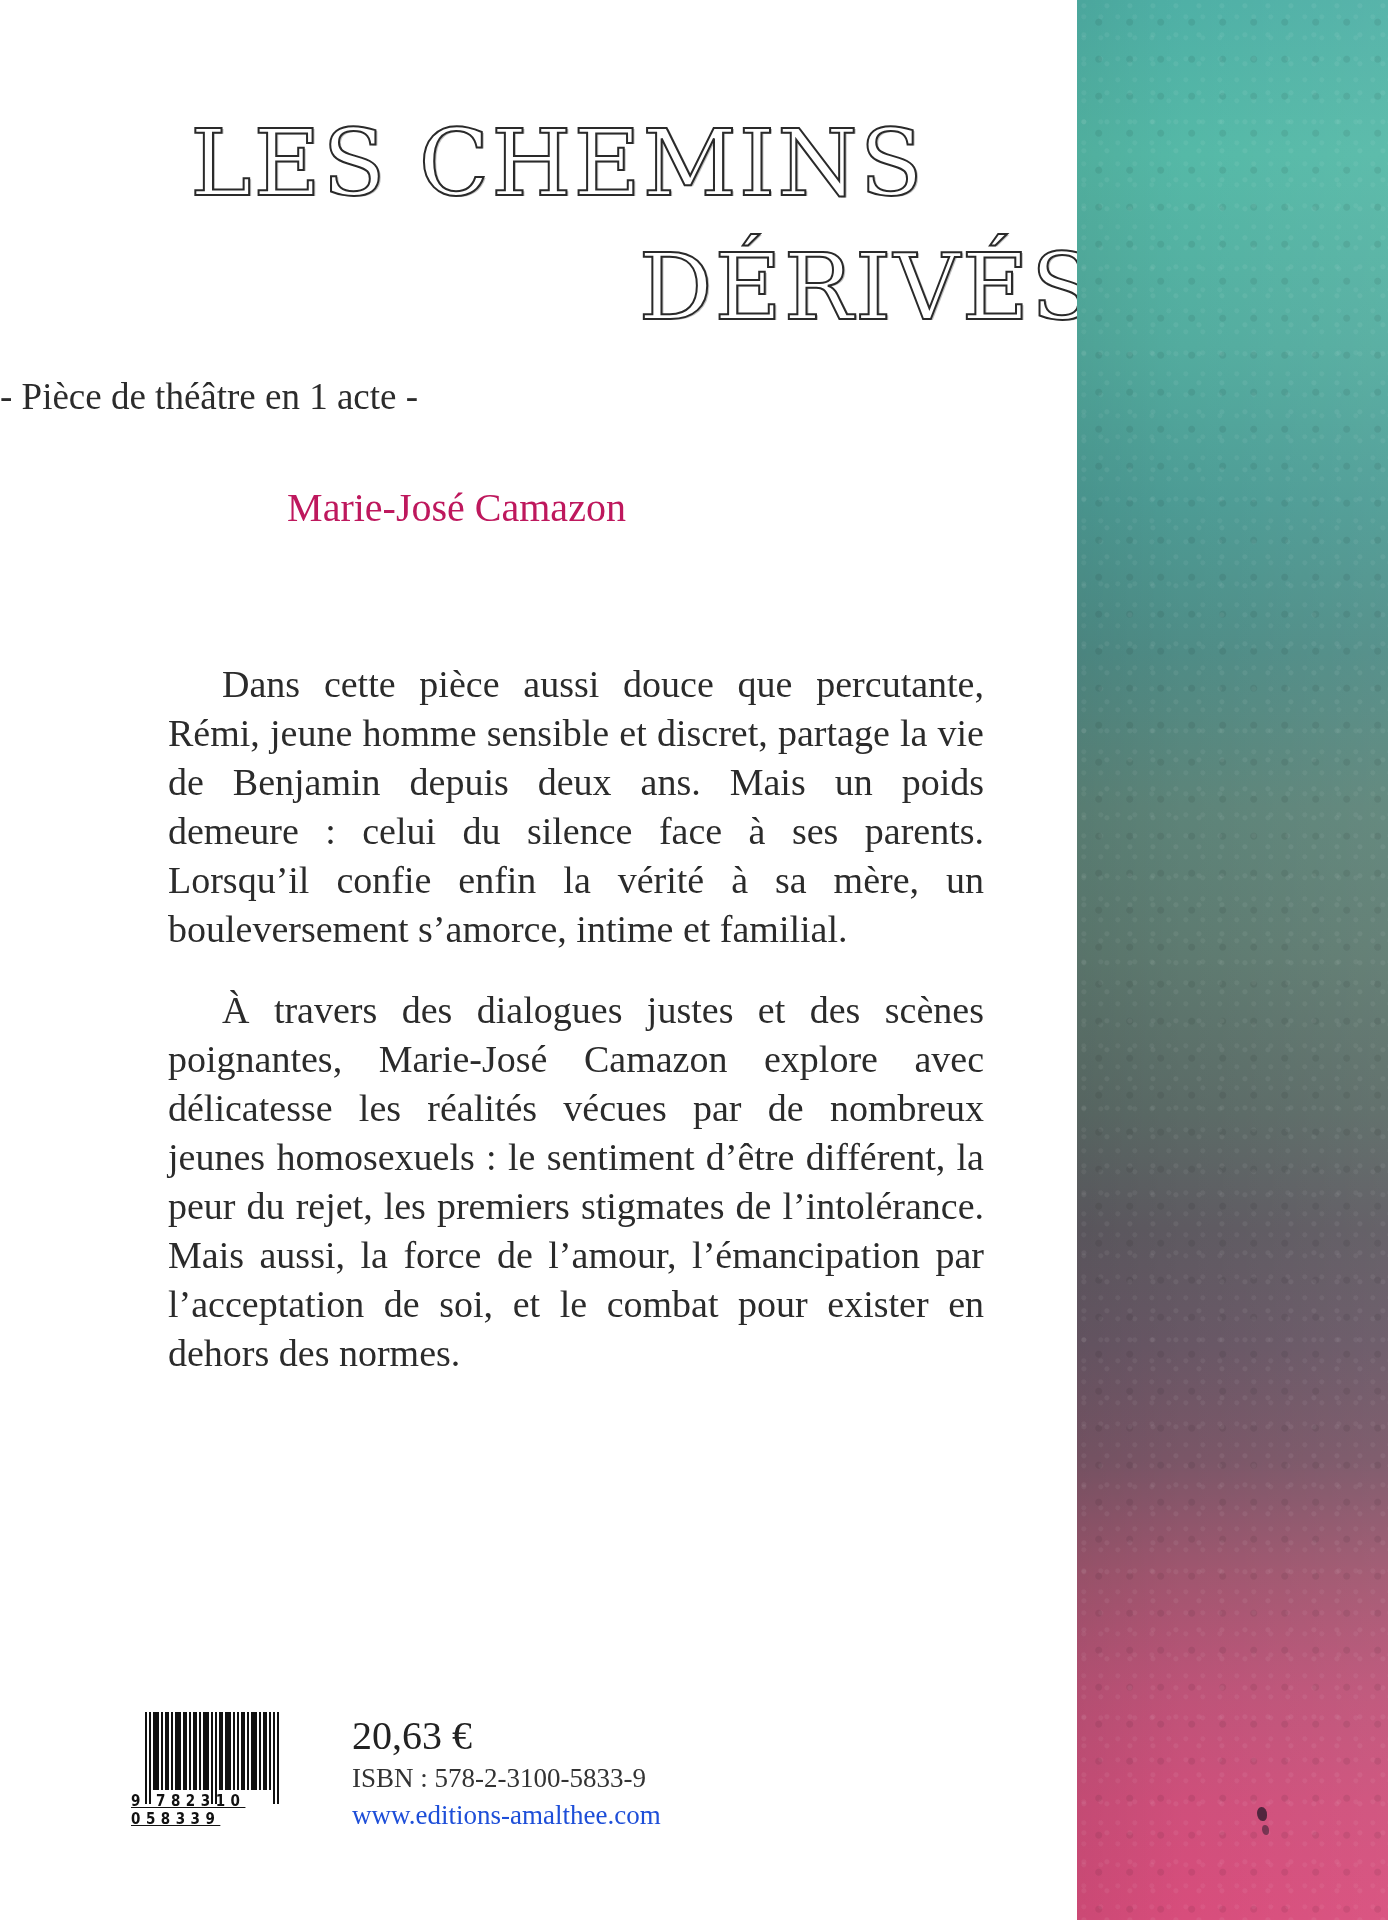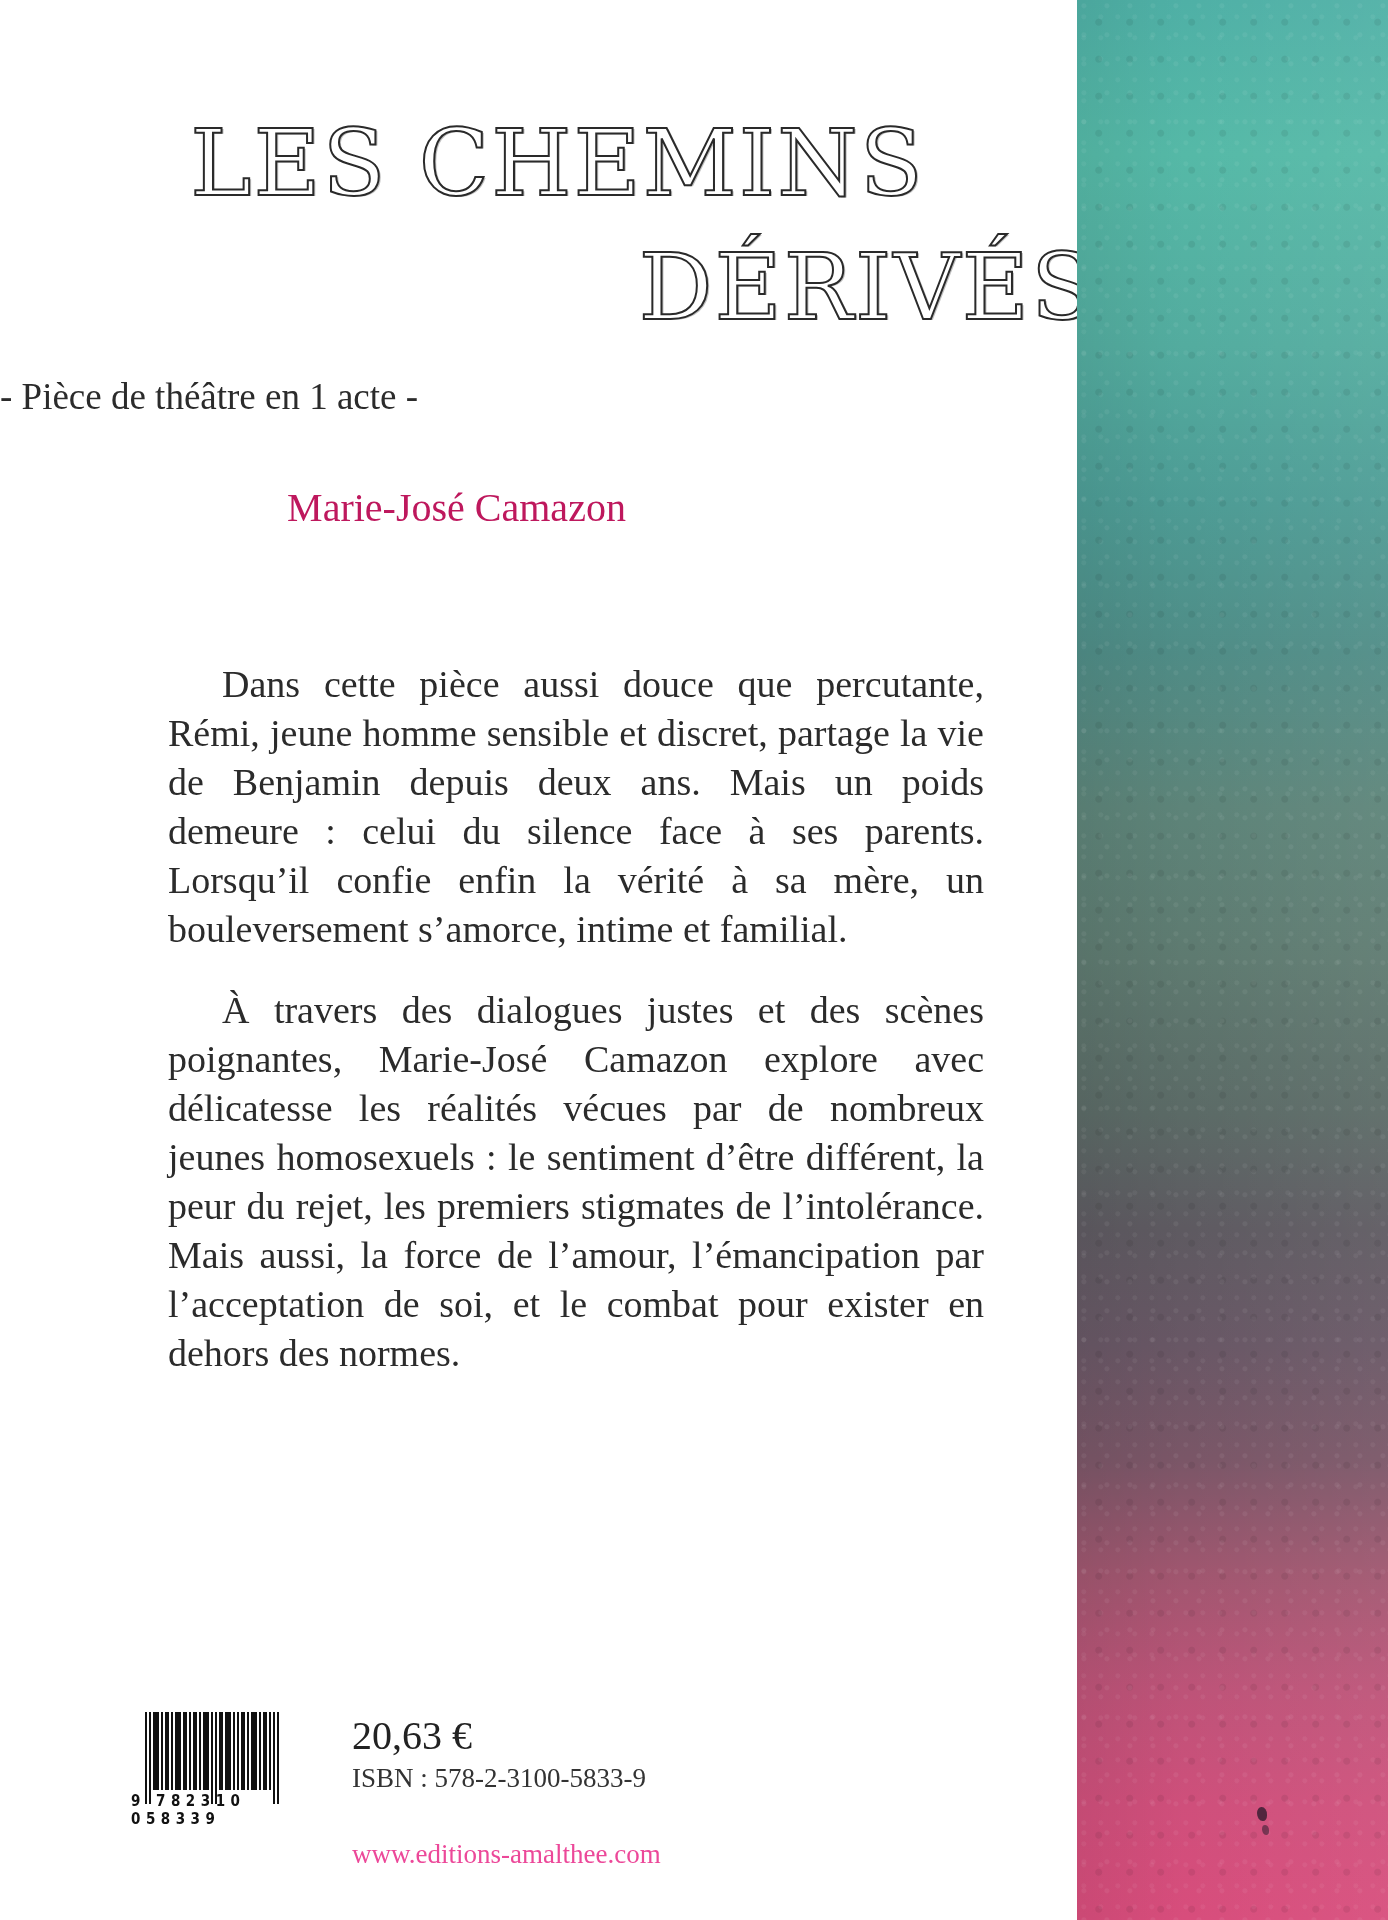--- a/index.html
+++ b/index.html
@@ -66,34 +66,34 @@
   }
   .barcode-bars {
     position: absolute; left: 14px; top: 0; width: 186px; height: 92px;
     display: flex; align-items: flex-start;
   }
   .bar { height: 78px; background: #111; margin-right: 2px; }
   .bar.guard { height: 92px; }
   .barcode-digits {
     position: absolute; left: 0; top: 80px; width: 200px;
     font-family: "DejaVu Sans Condensed", "DejaVu Sans", sans-serif;
-    font-weight: bold; font-size: 15px; letter-spacing: 5.5px; color: #111;
+    font-weight: bold; font-size: 15px; letter-spacing: 5.5px; color: #111; text-decoration: underline;
   }
 
   .price {
     position: absolute; left: 352px; top: 1712px;
     font-size: 40px; color: #222;
   }
   .isbn {
     position: absolute; left: 352px; top: 1763px;
     font-size: 27px; color: #333;
   }
   .website {
     position: absolute; left: 352px; top: 1800px;
-    font-size: 27px; color: #ec4899; margin-top: 39px;
+    font-size: 27px; color: #1d4ed8;
   }
 </style>
 </head>
 <body>
 
 <div class="cover-panel">
   <div class="title title-line-1">LES CHEMINS</div>
   <div class="title title-line-2">DÉRIVÉS</div>
 
   <div class="subtitle">- Pièce de théâtre en 1 acte -</div>

